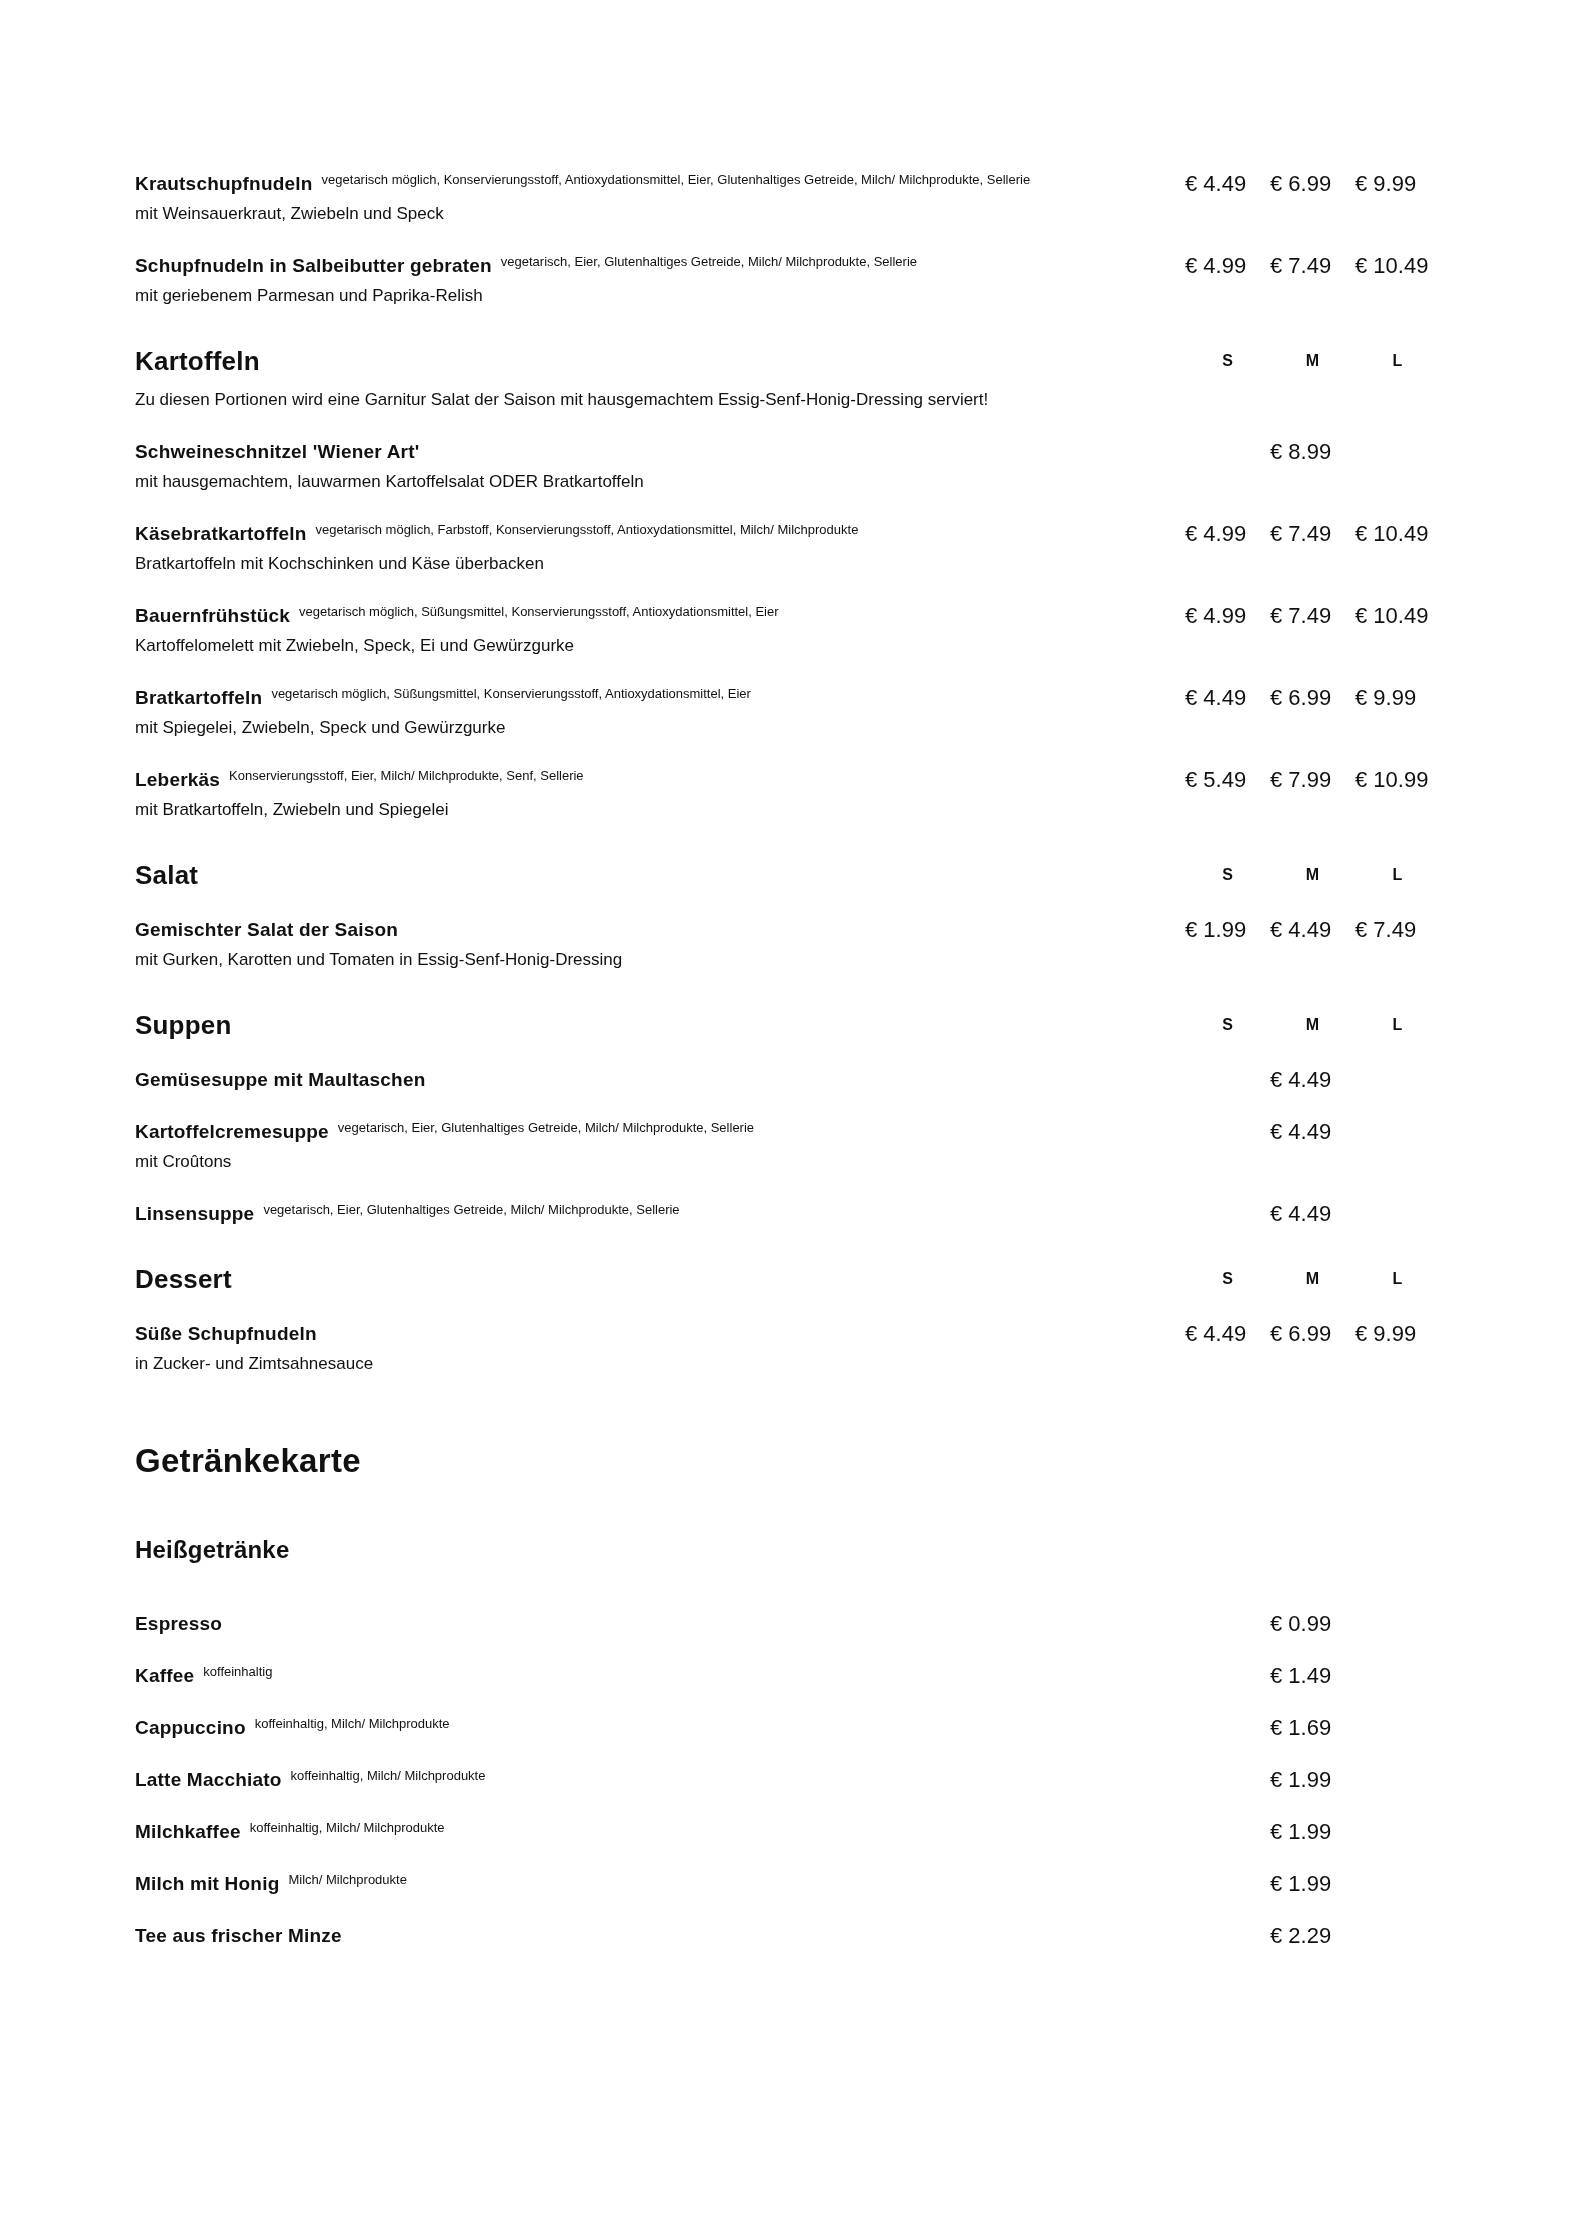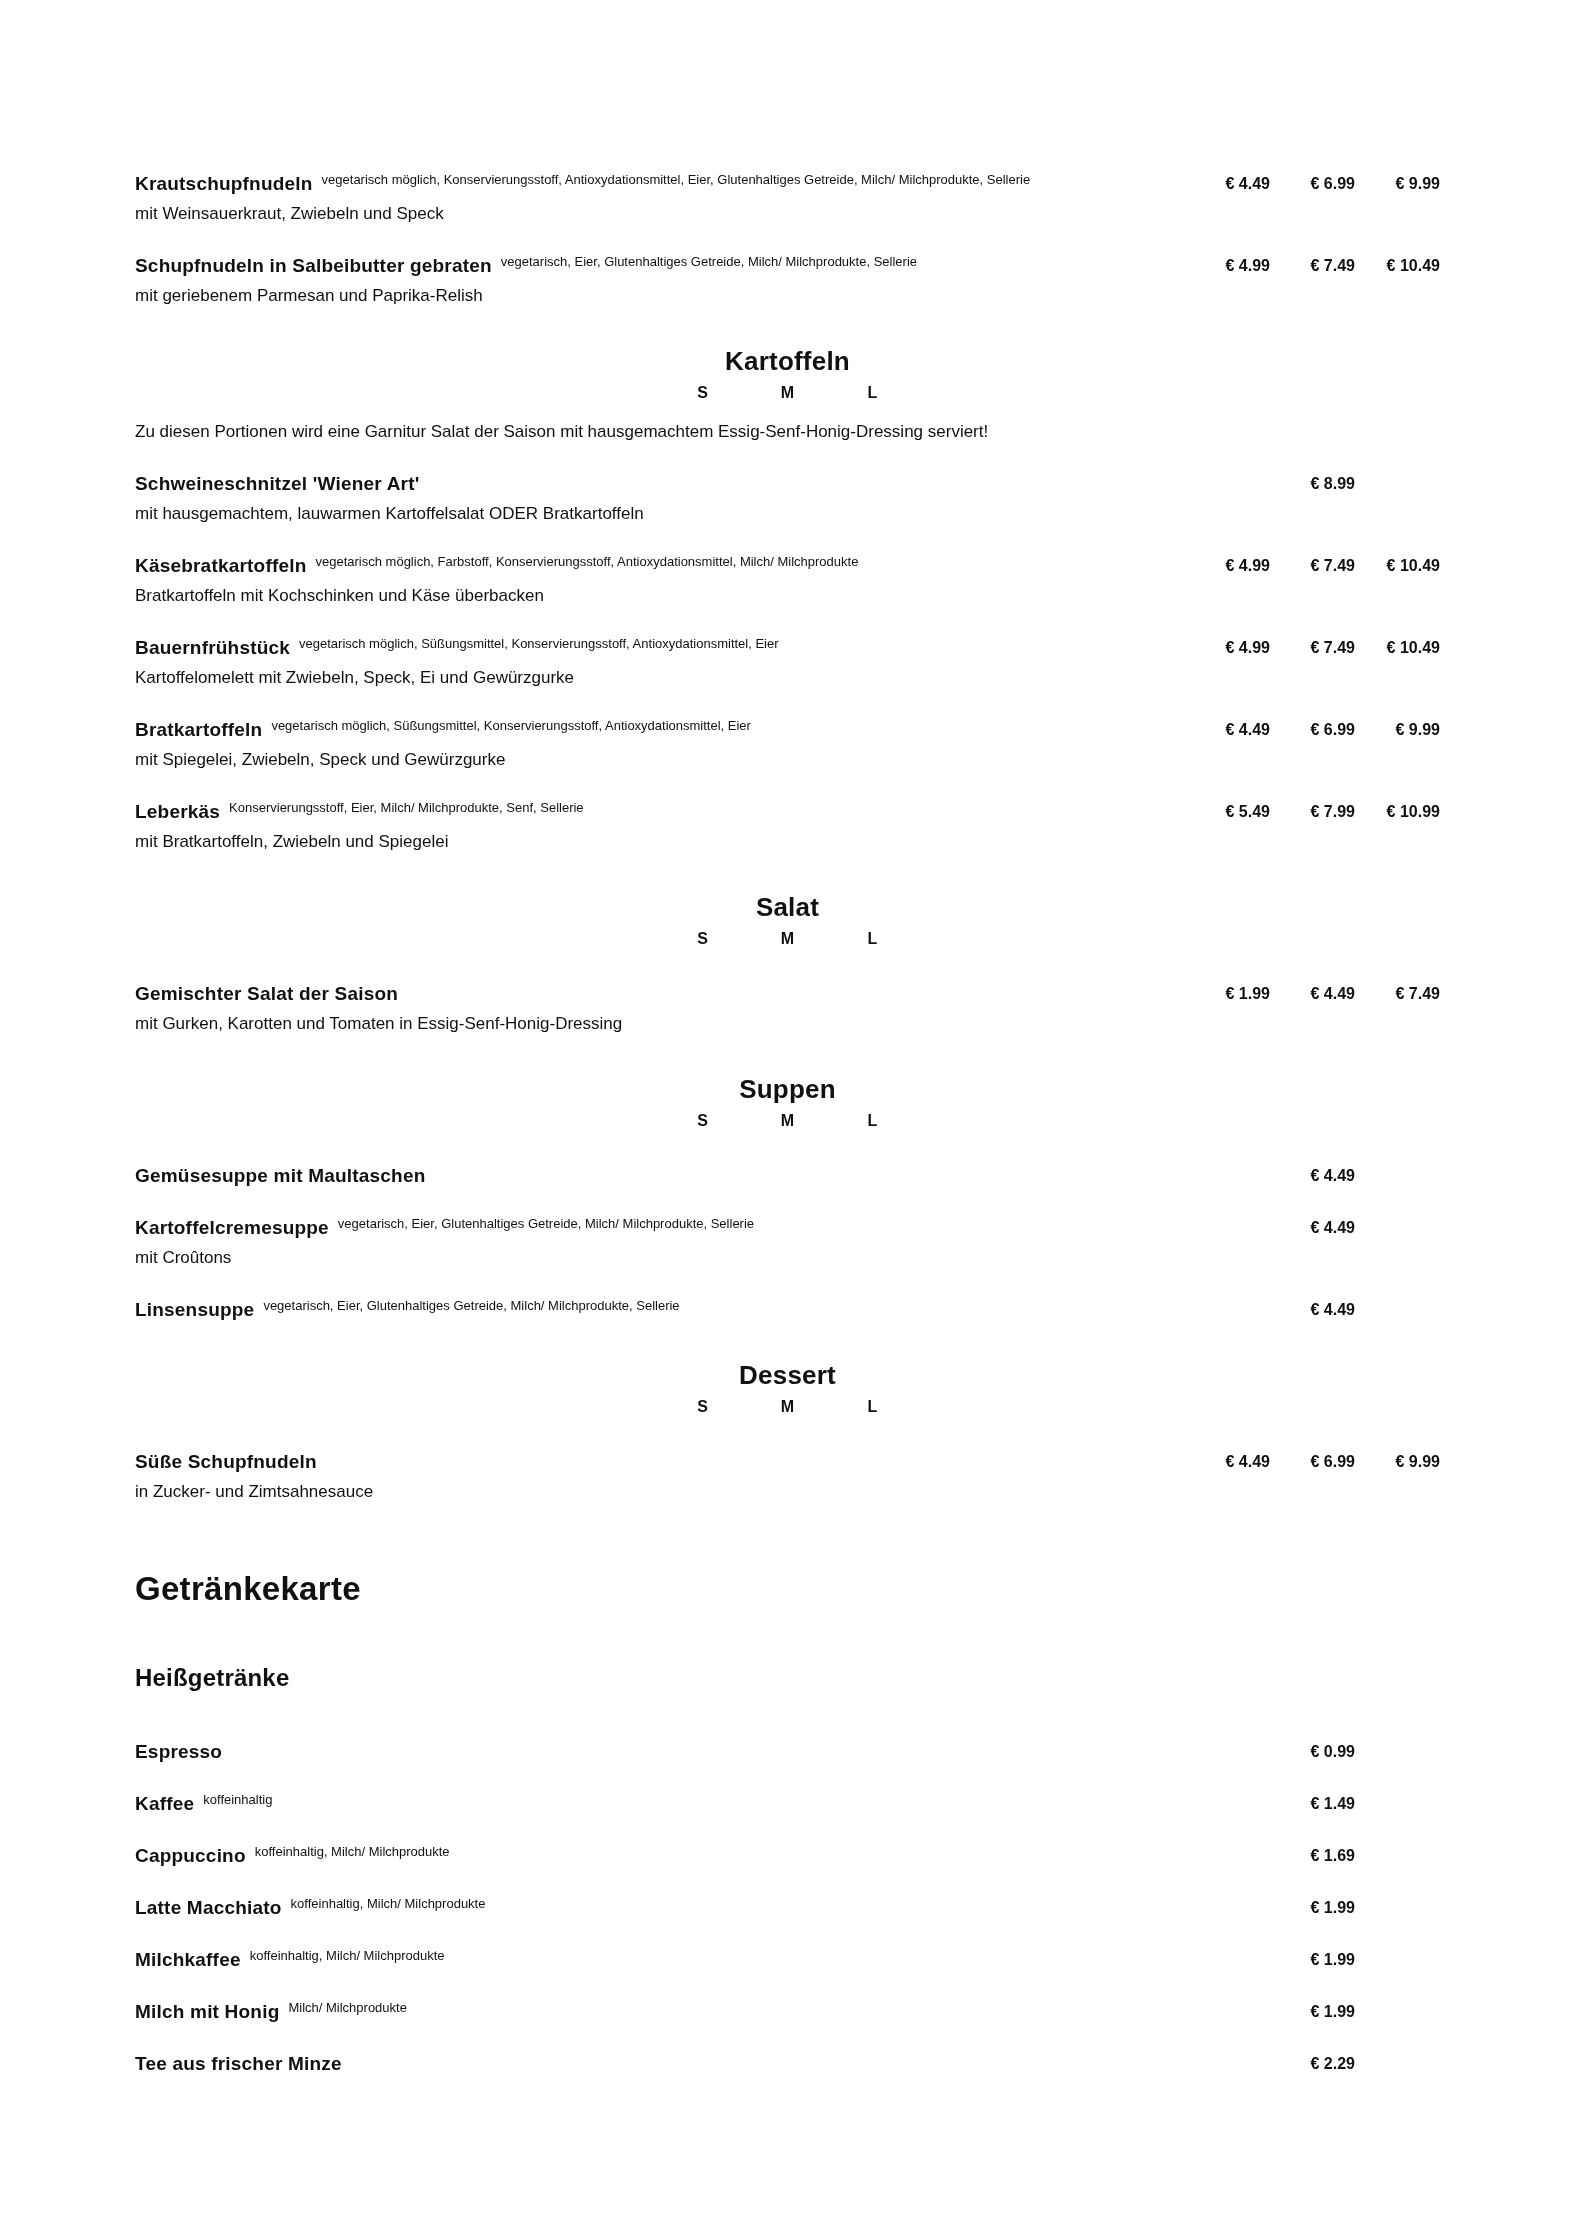--- a/index.html
+++ b/index.html
@@ -6,33 +6,33 @@
   html,body { background:#ffffff; }
   body {
     width:1571px; height:2221px;
     font-family:"Liberation Sans", sans-serif;
     color:#111111;
     padding:145px 131px 0 135px;
     overflow:hidden;
   }
   .section { margin-top:34px; }
   .section.first { margin-top:6px; }
-  .section-head { display:flex; align-items:center; line-height:32px;flex-direction:column; }
+  .section-head { display:flex; align-items:flex-end; line-height:32px; }
   .section-title { flex:1; font-size:26px; font-weight:bold; letter-spacing:0.2px; }
   .size-cols { display:flex; flex:none; }
   .size-label { width:85px; text-align:center; font-size:16px; font-weight:bold; }
   .section-sub { font-size:17px; line-height:26px; margin-top:10px; }
   .section-items { margin-top:24px; }
   .item { display:flex; align-items:flex-start; margin-bottom:22px; }
   .item-main { flex:1; min-width:0; padding-right:28px; }
   .item-name { font-size:19px; font-weight:bold; line-height:30px; letter-spacing:0.2px; }
   .item-allergens { font-size:13px; vertical-align:6px; margin-left:9px; line-height:22px; }
   .item-desc { font-size:17px; line-height:30px; }
   .price-cols { display:flex; flex:none; }
-  .price { width:85px; text-align:right; font-size:16px; line-height:30px; white-space:nowrap;font-weight:bold; }
+  .price { width:85px; text-align:left; font-size:22px; line-height:30px; white-space:nowrap; }
   .drinks-title { font-size:33px; font-weight:bold; line-height:44px; margin-top:60px; letter-spacing:0.3px; }
   .drinks-sub-title { font-size:24px; font-weight:bold; line-height:34px; margin-top:50px; margin-bottom:42px; letter-spacing:0.2px; }
 </style>
 </head>
 <body>
 
 <div class="section first">
   <div class="section-items">
     <div class="item">
       <div class="item-main">

